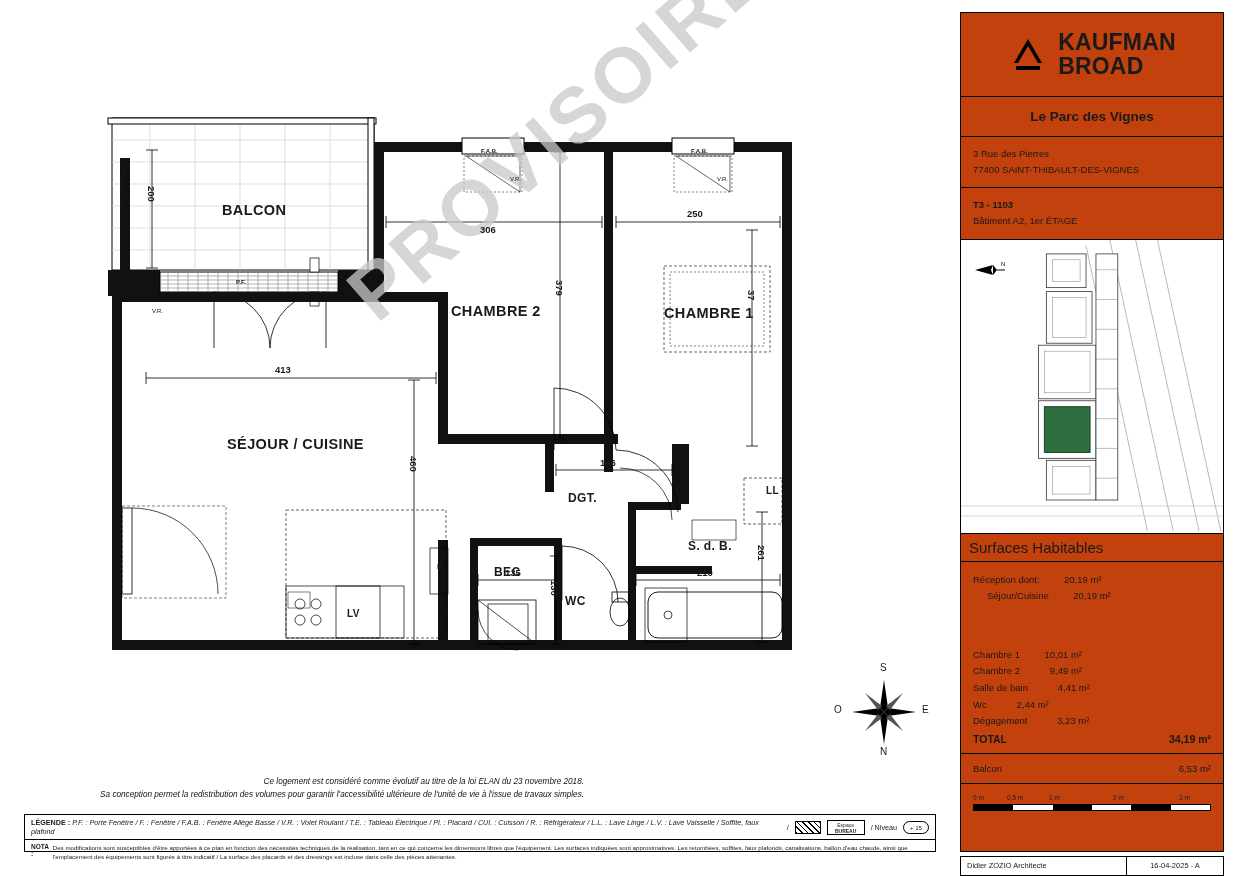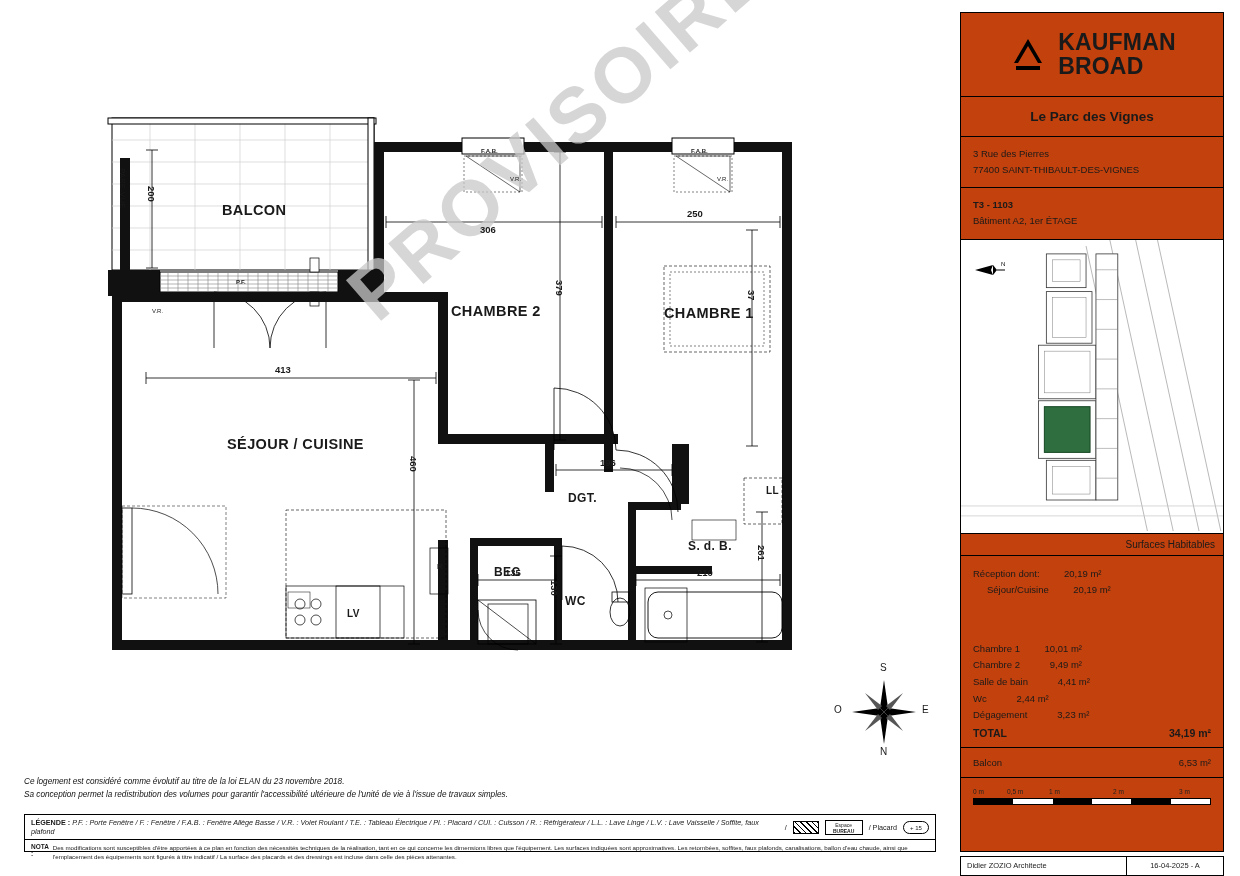--- a/index.html
+++ b/index.html
@@ -31,21 +31,21 @@
   #address-block { font-size:9.5px; line-height:1.7; padding:9px 12px; }
   #type-block { font-size:9.5px; line-height:1.7; padding:9px 12px; }
   #type-block .t-line1 { font-weight:bold; }
 
   
   #keyplan { position:relative; height:294px; padding:0; overflow:hidden; background:#fff; }
   #keyplan .north { position:absolute; left:10px; top:16px; width:36px; height:26px; }
   #keyplan-art { position:absolute; inset:0; }
 
   
-  #surfaces-title { text-align:right; font-size:10px; padding:5px 8px; }
+  #surfaces-title { text-align:left; font-size:15px; padding:5px 8px; }
   .srf-rows { padding:6px 12px 8px 12px; font-size:9.5px; }
   .srf-row { display:flex; line-height:1.75; }
   .srf-row .val { min-width:62px; text-align:right; }
   .srf-gap { height:42px; }
   .srf-total { display:flex; justify-content:space-between; font-weight:bold; font-size:10.5px; padding-top:3px; }
   #balcon-sec { display:flex; justify-content:space-between; font-size:9.5px; padding:9px 12px; }
 
   
   #scale-sec { padding:10px 12px 8px 12px; }
   .scale-labels { display:flex; font-size:6.5px; color:#222; position:relative; height:10px; }
@@ -75,21 +75,21 @@
   .tiny { position:absolute; font-size:6px; }
   .tiny-b { position:absolute; font-size:6px; font-weight:bold; }
 
   
   #compass { position:absolute; left:848px; top:676px; width:72px; height:72px; }
   .cmp-letter { position:absolute; font-size:10px; }
 
   
   #elan-note {
     position:absolute; left:24px; top:776px; width:560px;
-    font-size:8.2px; font-style:italic; line-height:1.55; color:#111;
+    font-size:8.2px; font-style:italic; line-height:1.55; color:#111;text-align:right;
   }
   #legend-box {
     position:absolute; left:24px; top:814px; width:912px; height:38px;
     border:1px solid #000;
   }
   #legend-row1 { display:flex; align-items:center; height:25px; border-bottom:1px solid #000; padding:0 6px; gap:6px; }
   #legend-row1 .lg-text { font-size:7.2px; font-style:italic; flex:1; }
   #legend-row1 .lg-text b { font-style:normal; }
   .lg-slash { font-size:7.2px; }
   .lg-hatch { width:26px; height:13px; border:1px solid #000;
@@ -377,21 +377,21 @@
   
   <div id="legend-box">
     <div id="legend-row1">
       <span class="lg-text"><b>LÉGENDE :</b> <span>P.F. : Porte Fenêtre / F. : Fenêtre / F.A.B. : Fenêtre Allège Basse / V.R. : Volet Roulant / T.E. : Tableau Électrique / Pl. : Placard / CUI. : Cuisson / R. : Réfrigérateur / L.L. : Lave Linge / L.V. : Lave Vaisselle / Soffite, faux plafond</span></span>
       <span class="lg-slash">/</span>
       <span class="lg-hatch"></span>
       <span class="lg-bureau">
         <span>Espace</span><br>
         <b>BUREAU</b>
       </span>
-      <span class="lg-niveau">/ Placard</span>
+      <span class="lg-niveau">/ Niveau</span>
       <span class="lg-circle">+ 15</span>
     </div>
     <div id="legend-row2">
       <span class="nota">NOTA :</span>
       <span class="nota-text">
         <span>Des modifications sont susceptibles d'être apportées à ce plan en fonction des nécessités techniques de la réalisation, tant en ce qui concerne les dimensions libres que l'équipement. Les surfaces indiquées sont approximatives. Les retombées, soffites, faux plafonds, canalisations, ballon d'eau</span>
         <span>chaude, ainsi que l'emplacement des équipements sont figurés à titre indicatif / La surface des placards et des dressings est incluse dans celle des pièces attenantes.</span>
       </span>
     </div>
   </div>

